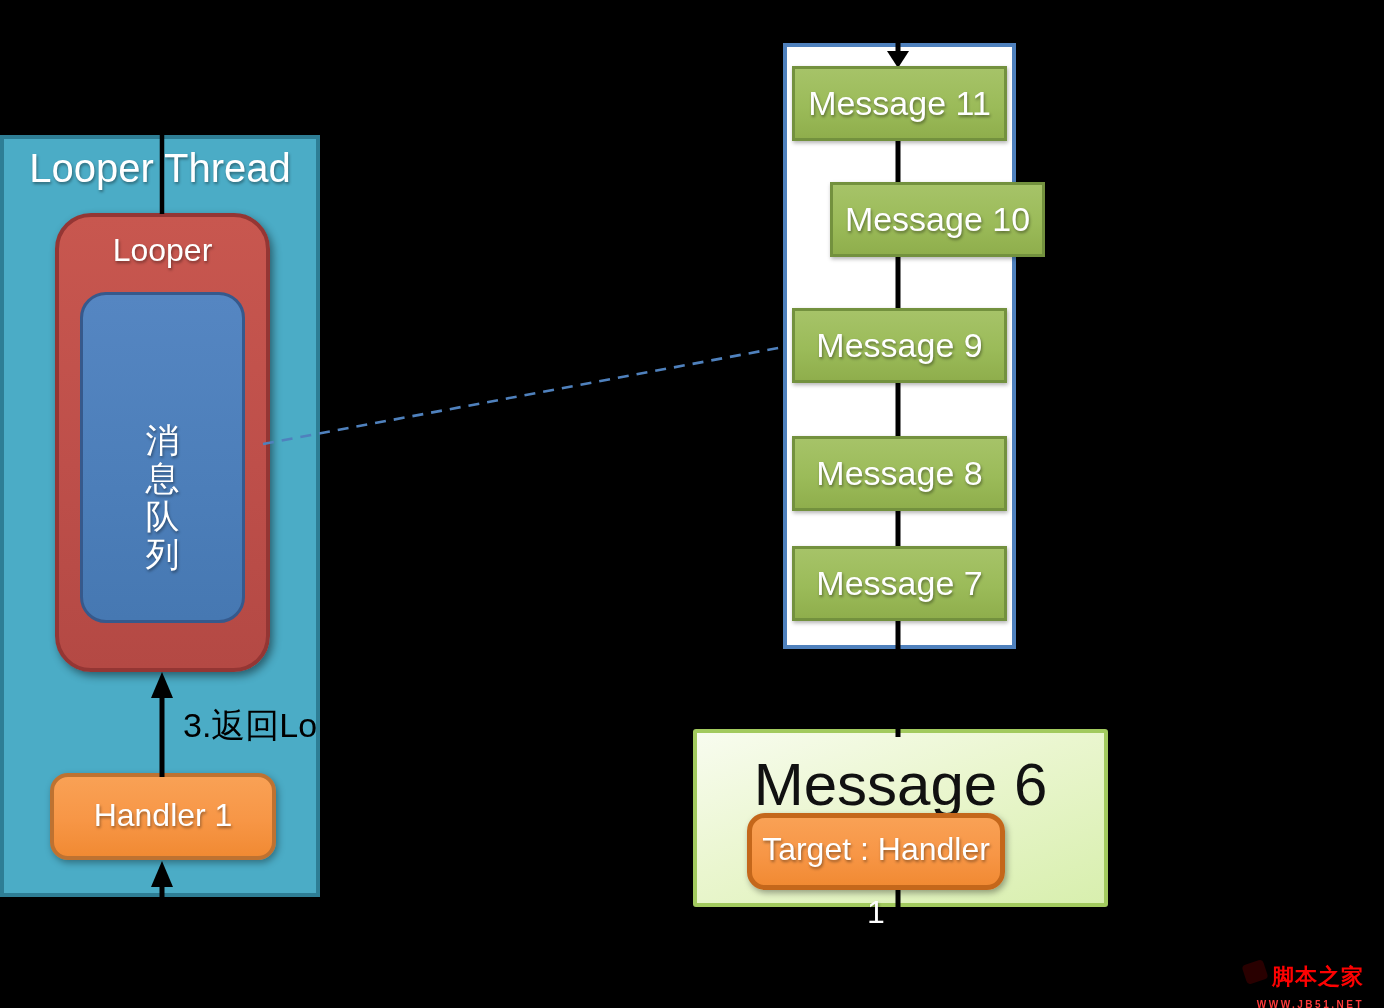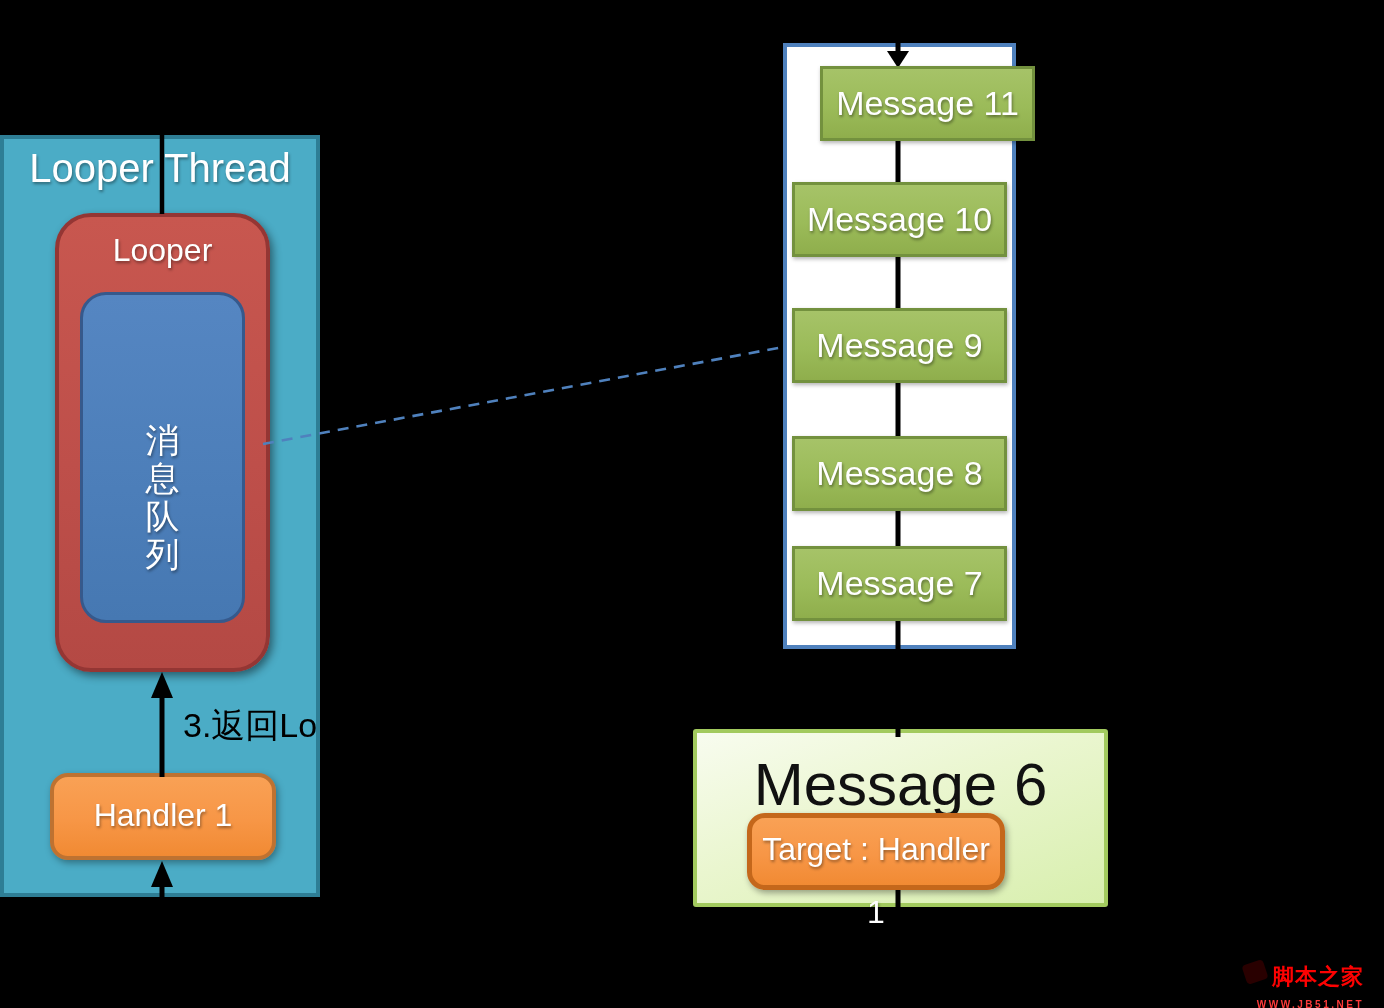--- a/index.html
+++ b/index.html
@@ -115,22 +115,22 @@
   <div class="abs mq-label">
     <span class="inner">消息队列</span>
   </div>
 
   <div class="abs handler-box whitetext">Handler 1</div>
 
   <div class="abs return-label">3.返回Lo</div>
 
   <div class="abs queue-panel"></div>
 
-  <div class="abs msg-box whitetext" style="top:66px;margin-left:28px;">Message 11</div>
-  <div class="abs msg-box whitetext" style="top:182px;">Message 10</div>
+  <div class="abs msg-box whitetext" style="top:66px;">Message 11</div>
+  <div class="abs msg-box whitetext" style="top:182px;margin-left:38px;">Message 10</div>
   <div class="abs msg-box whitetext" style="top:308px;">Message 9</div>
   <div class="abs msg-box whitetext" style="top:436px;">Message 8</div>
   <div class="abs msg-box whitetext" style="top:546px;">Message 7</div>
 
   <div class="abs msg6-box"></div>
   <div class="abs msg6-title">Message 6</div>
   <div class="abs target-box whitetext">Target : Handler 1</div>
 
   <svg class="abs overlay" width="1384" height="1008" viewBox="0 0 1384 1008">
 

